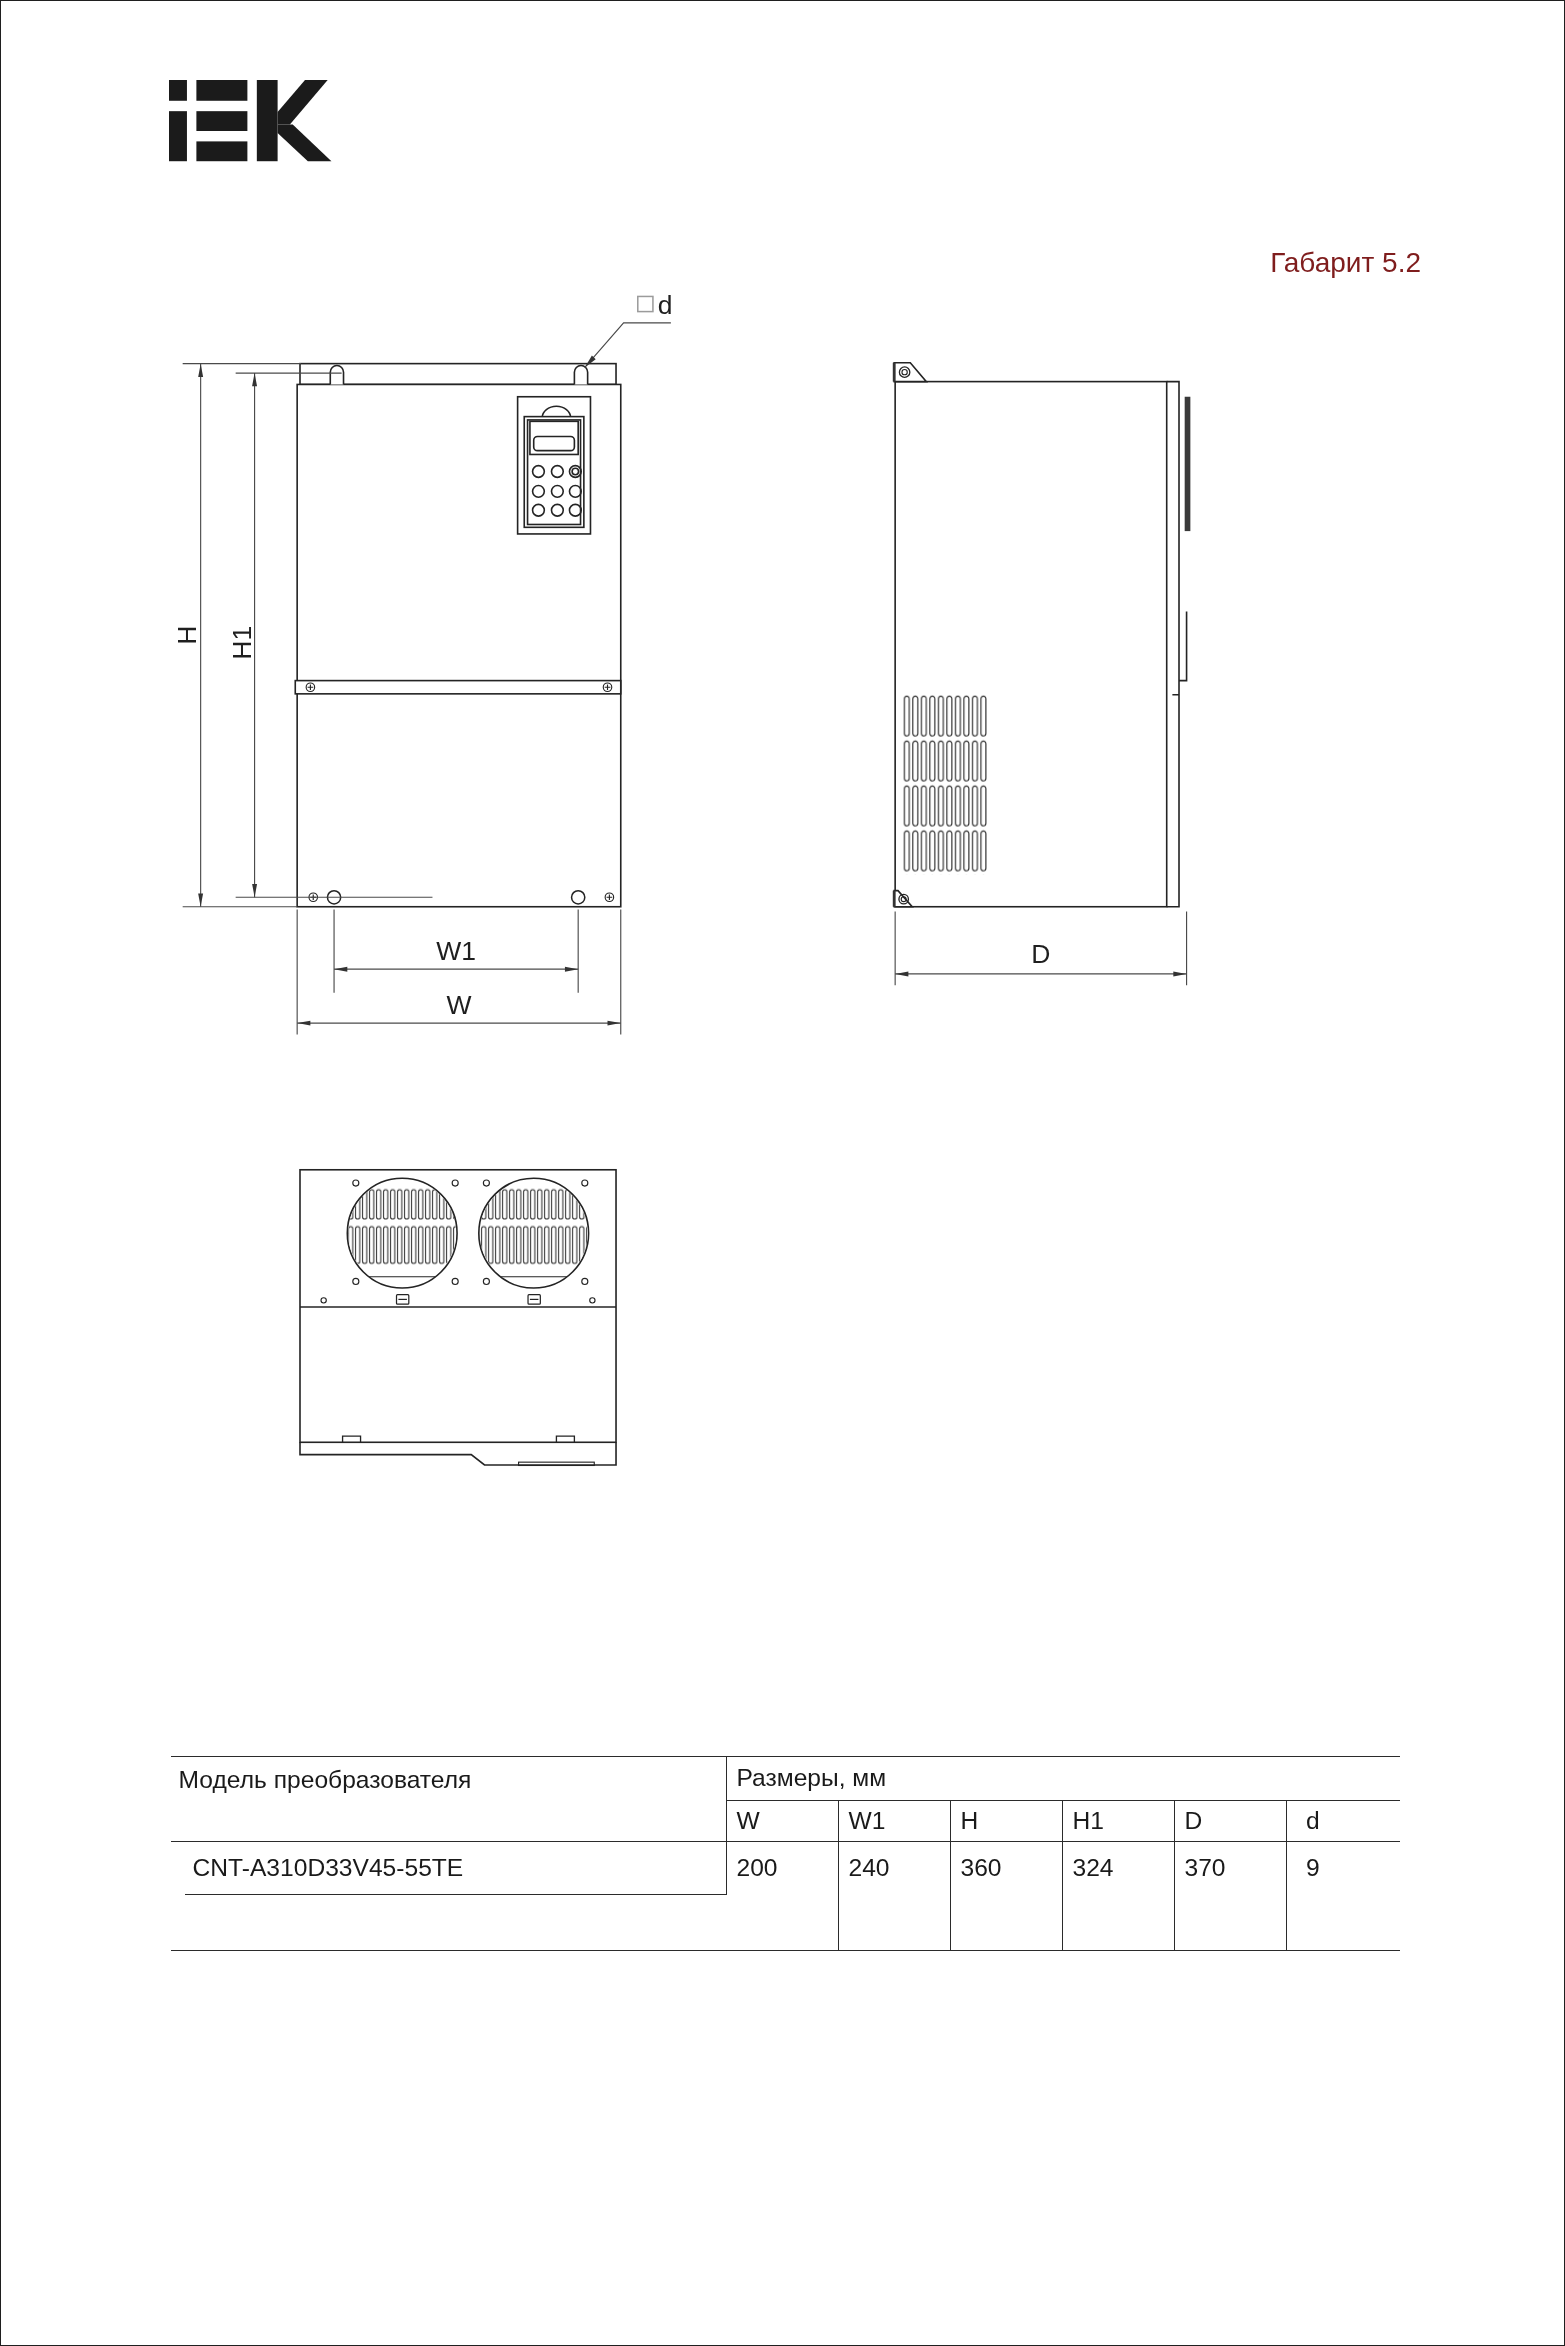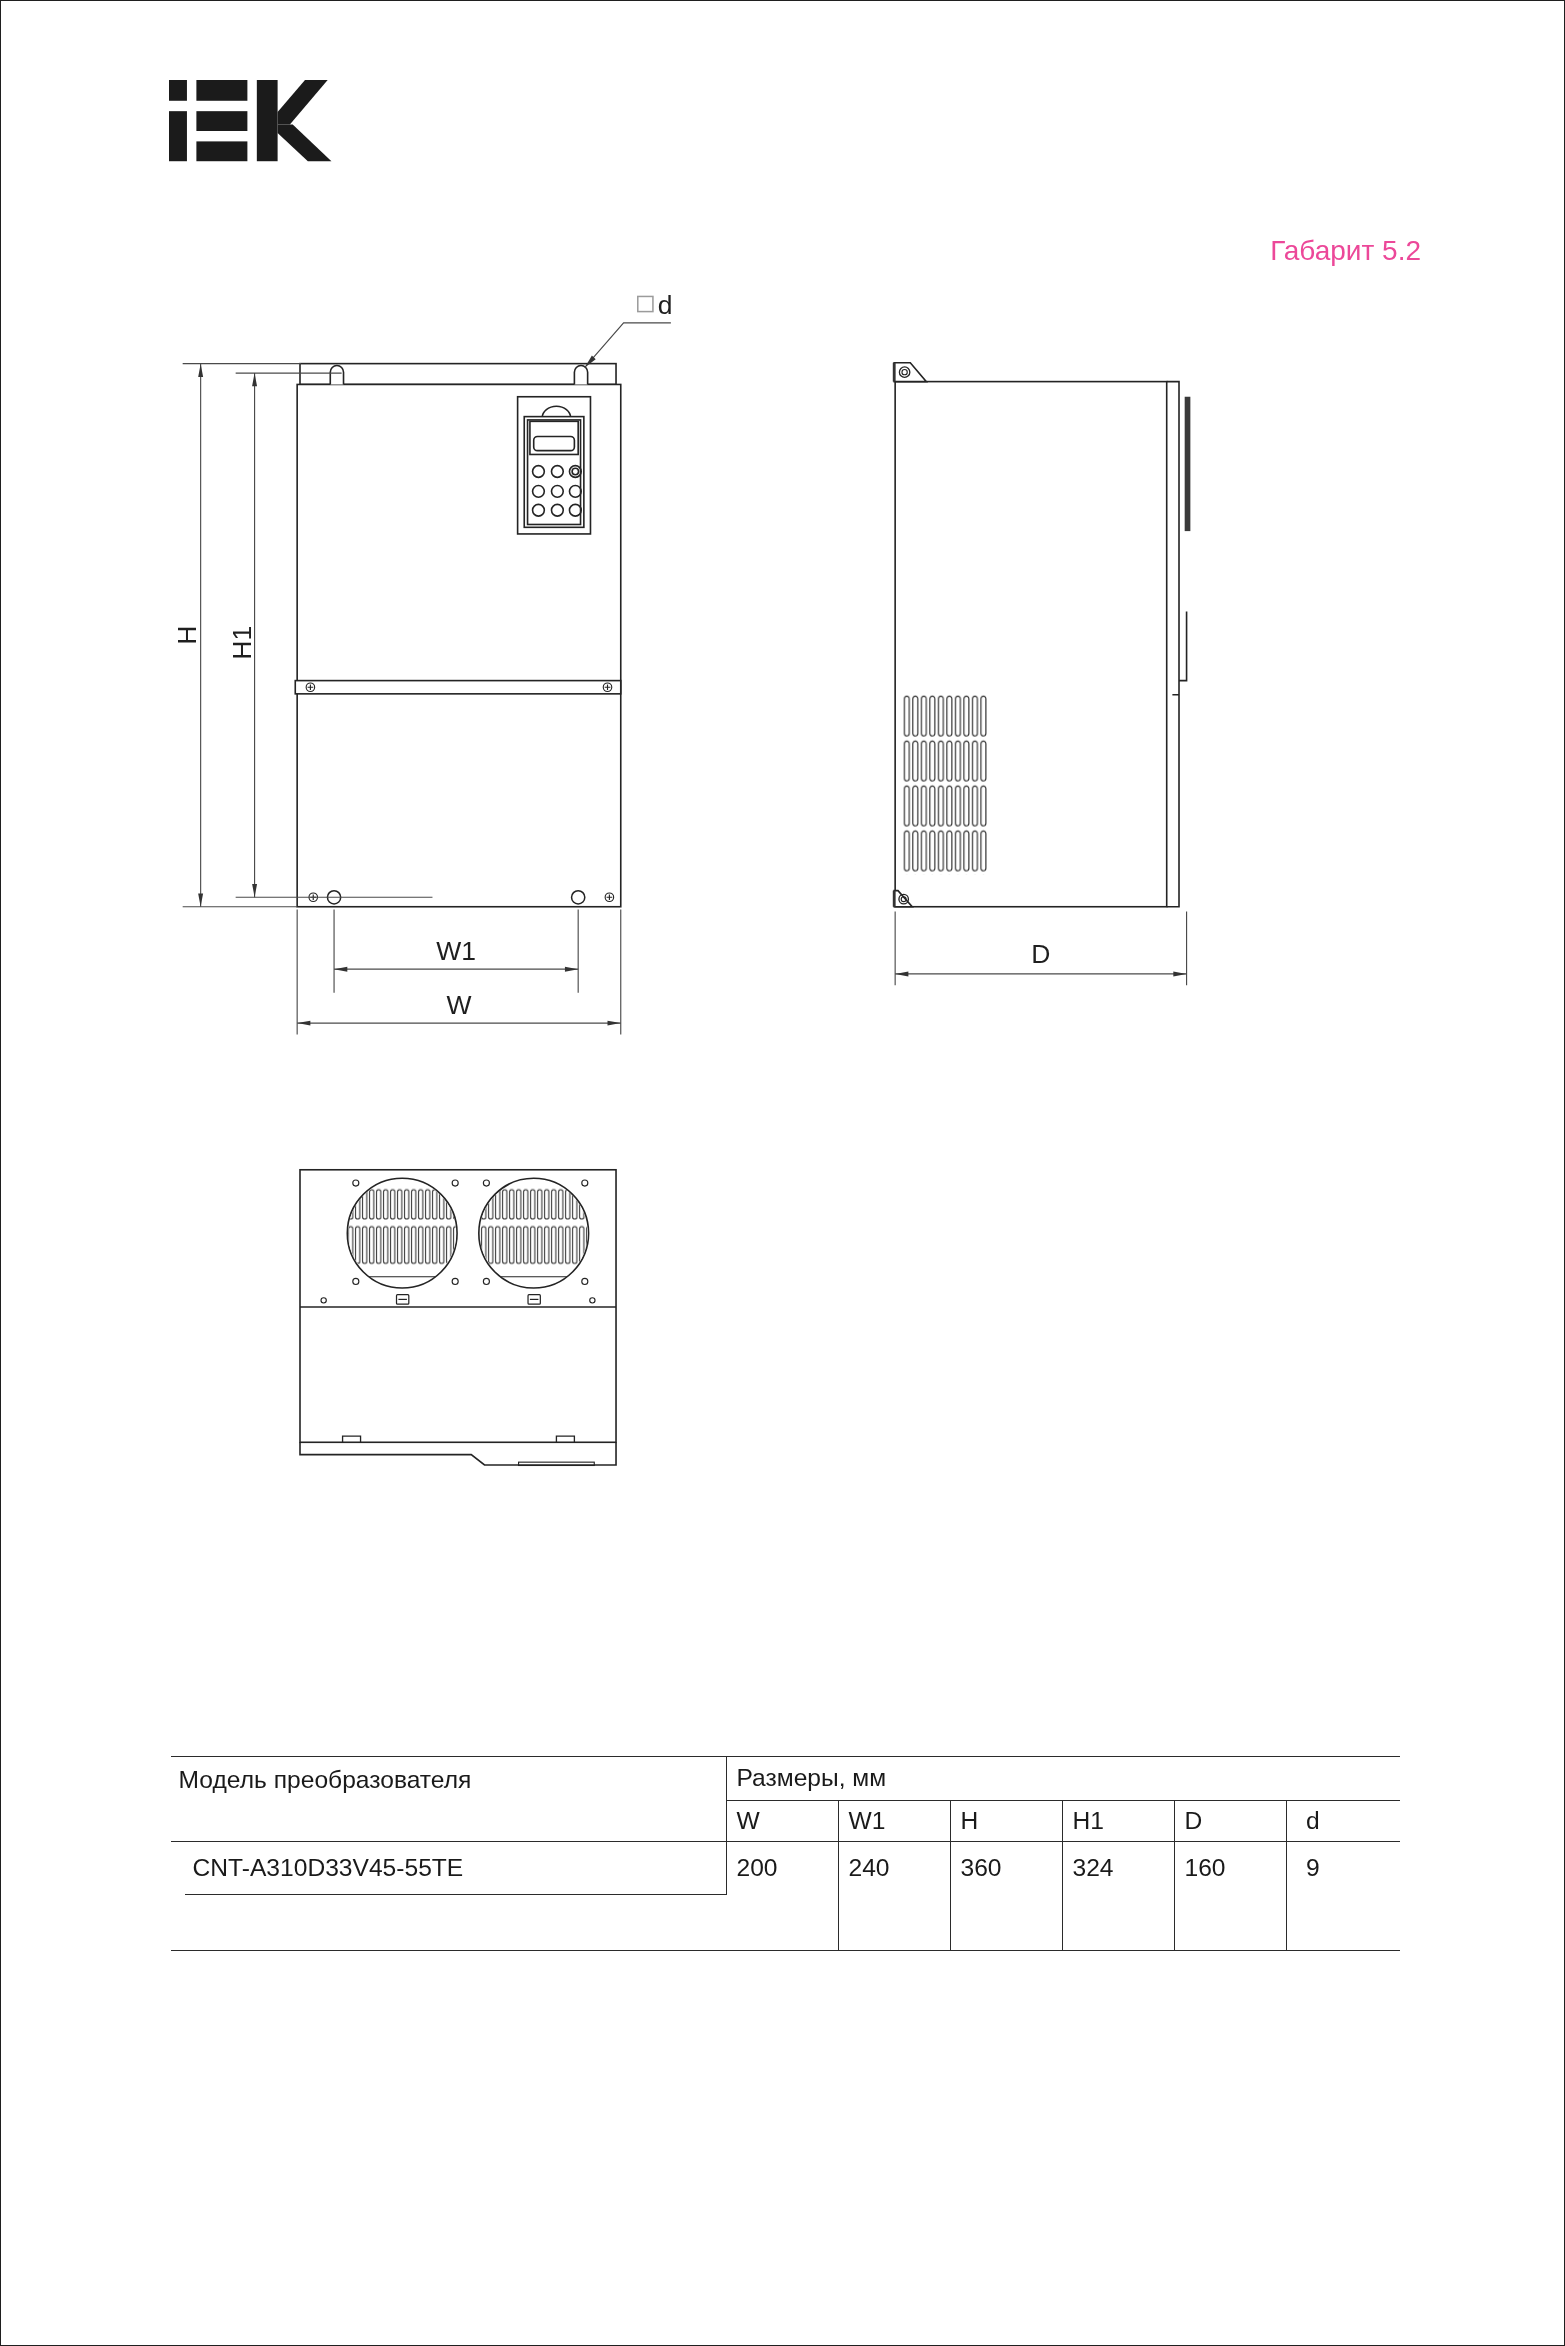--- a/index.html
+++ b/index.html
@@ -8,22 +8,22 @@
     width:1565px;height:2346px;
     box-sizing:border-box;
     background:#fff;
     border:1.9px solid #1f1f1f;
     font-family:"Liberation Sans", sans-serif;
     color:#1a1a1a;
     overflow:hidden;
   }
   .logo-wrap{position:absolute;left:168px;top:79px;}
   .sheet-title{
-    position:absolute;top:234px;right:143px;
-    font-size:28px;line-height:32px;color:#ec4899;
+    position:absolute;top:246px;right:143px;
+    font-size:28px;line-height:32px;color:#7f1d1d;
   }
   .drawing-svg{position:absolute;left:0;top:0;}
   .dim-label{font-family:"Liberation Sans", sans-serif;font-size:28px;fill:#1f1f1f;}
   
   .dim-table{
     position:absolute;left:170px;top:1755px;
     display:grid;
     grid-template-columns:556px 112px 112px 112px 112px 112px 113px;
     grid-template-rows:44px 41px 53px 55px;
     border-top:1.9px solid #2b2b2b;
@@ -254,18 +254,18 @@
     <div class="cell b-r b-b" style="grid-column:5;grid-row:2">H1</div>
     <div class="cell b-r b-b" style="grid-column:6;grid-row:2">D</div>
     <div class="cell b-b pad-d" style="grid-column:7;grid-row:2">d</div>
 
     <div class="cell model-r3 b-r b-b">CNT-A310D33V45-55TE</div>
 
     <div class="cell vcell top b-r" style="grid-column:2">200</div>
     <div class="cell vcell top b-r" style="grid-column:3">240</div>
     <div class="cell vcell top b-r" style="grid-column:4">360</div>
     <div class="cell vcell top b-r" style="grid-column:5">324</div>
-    <div class="cell vcell top b-r" style="grid-column:6">160</div>
+    <div class="cell vcell top b-r" style="grid-column:6">370</div>
     <div class="cell vcell top pad-d" style="grid-column:7">9</div>
   </div>
 
 </div>
 
 
 </body></html>

